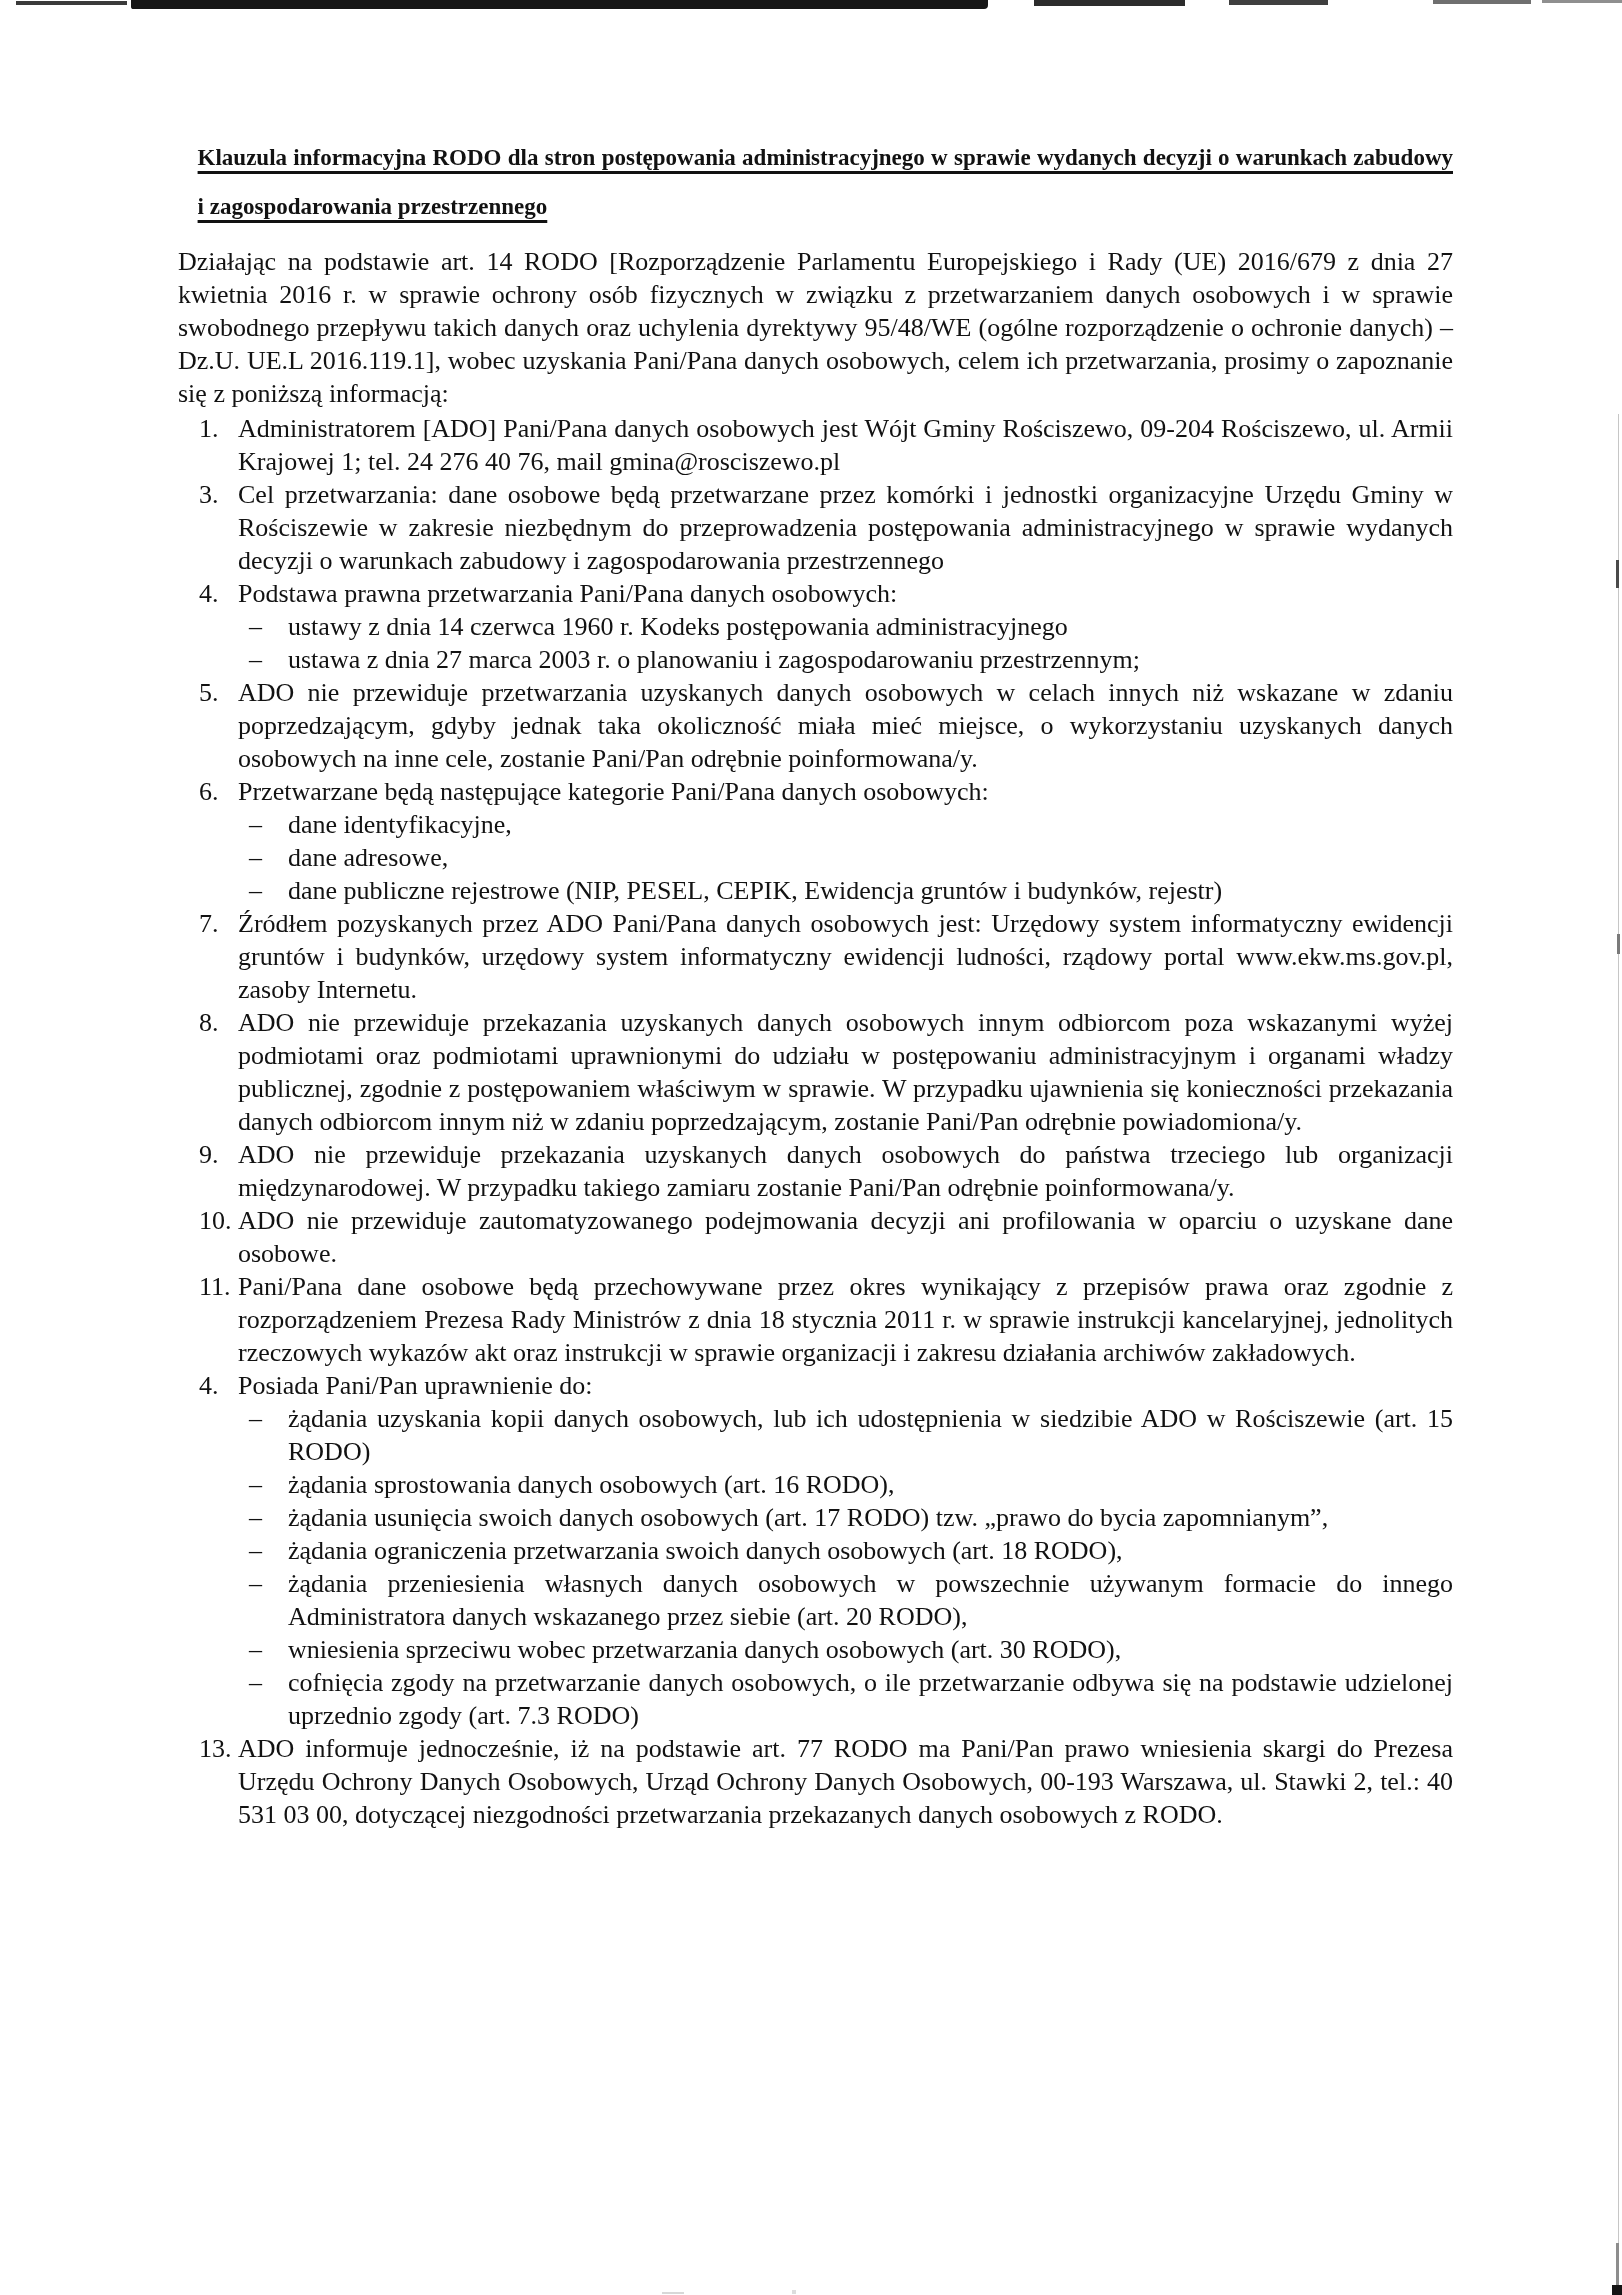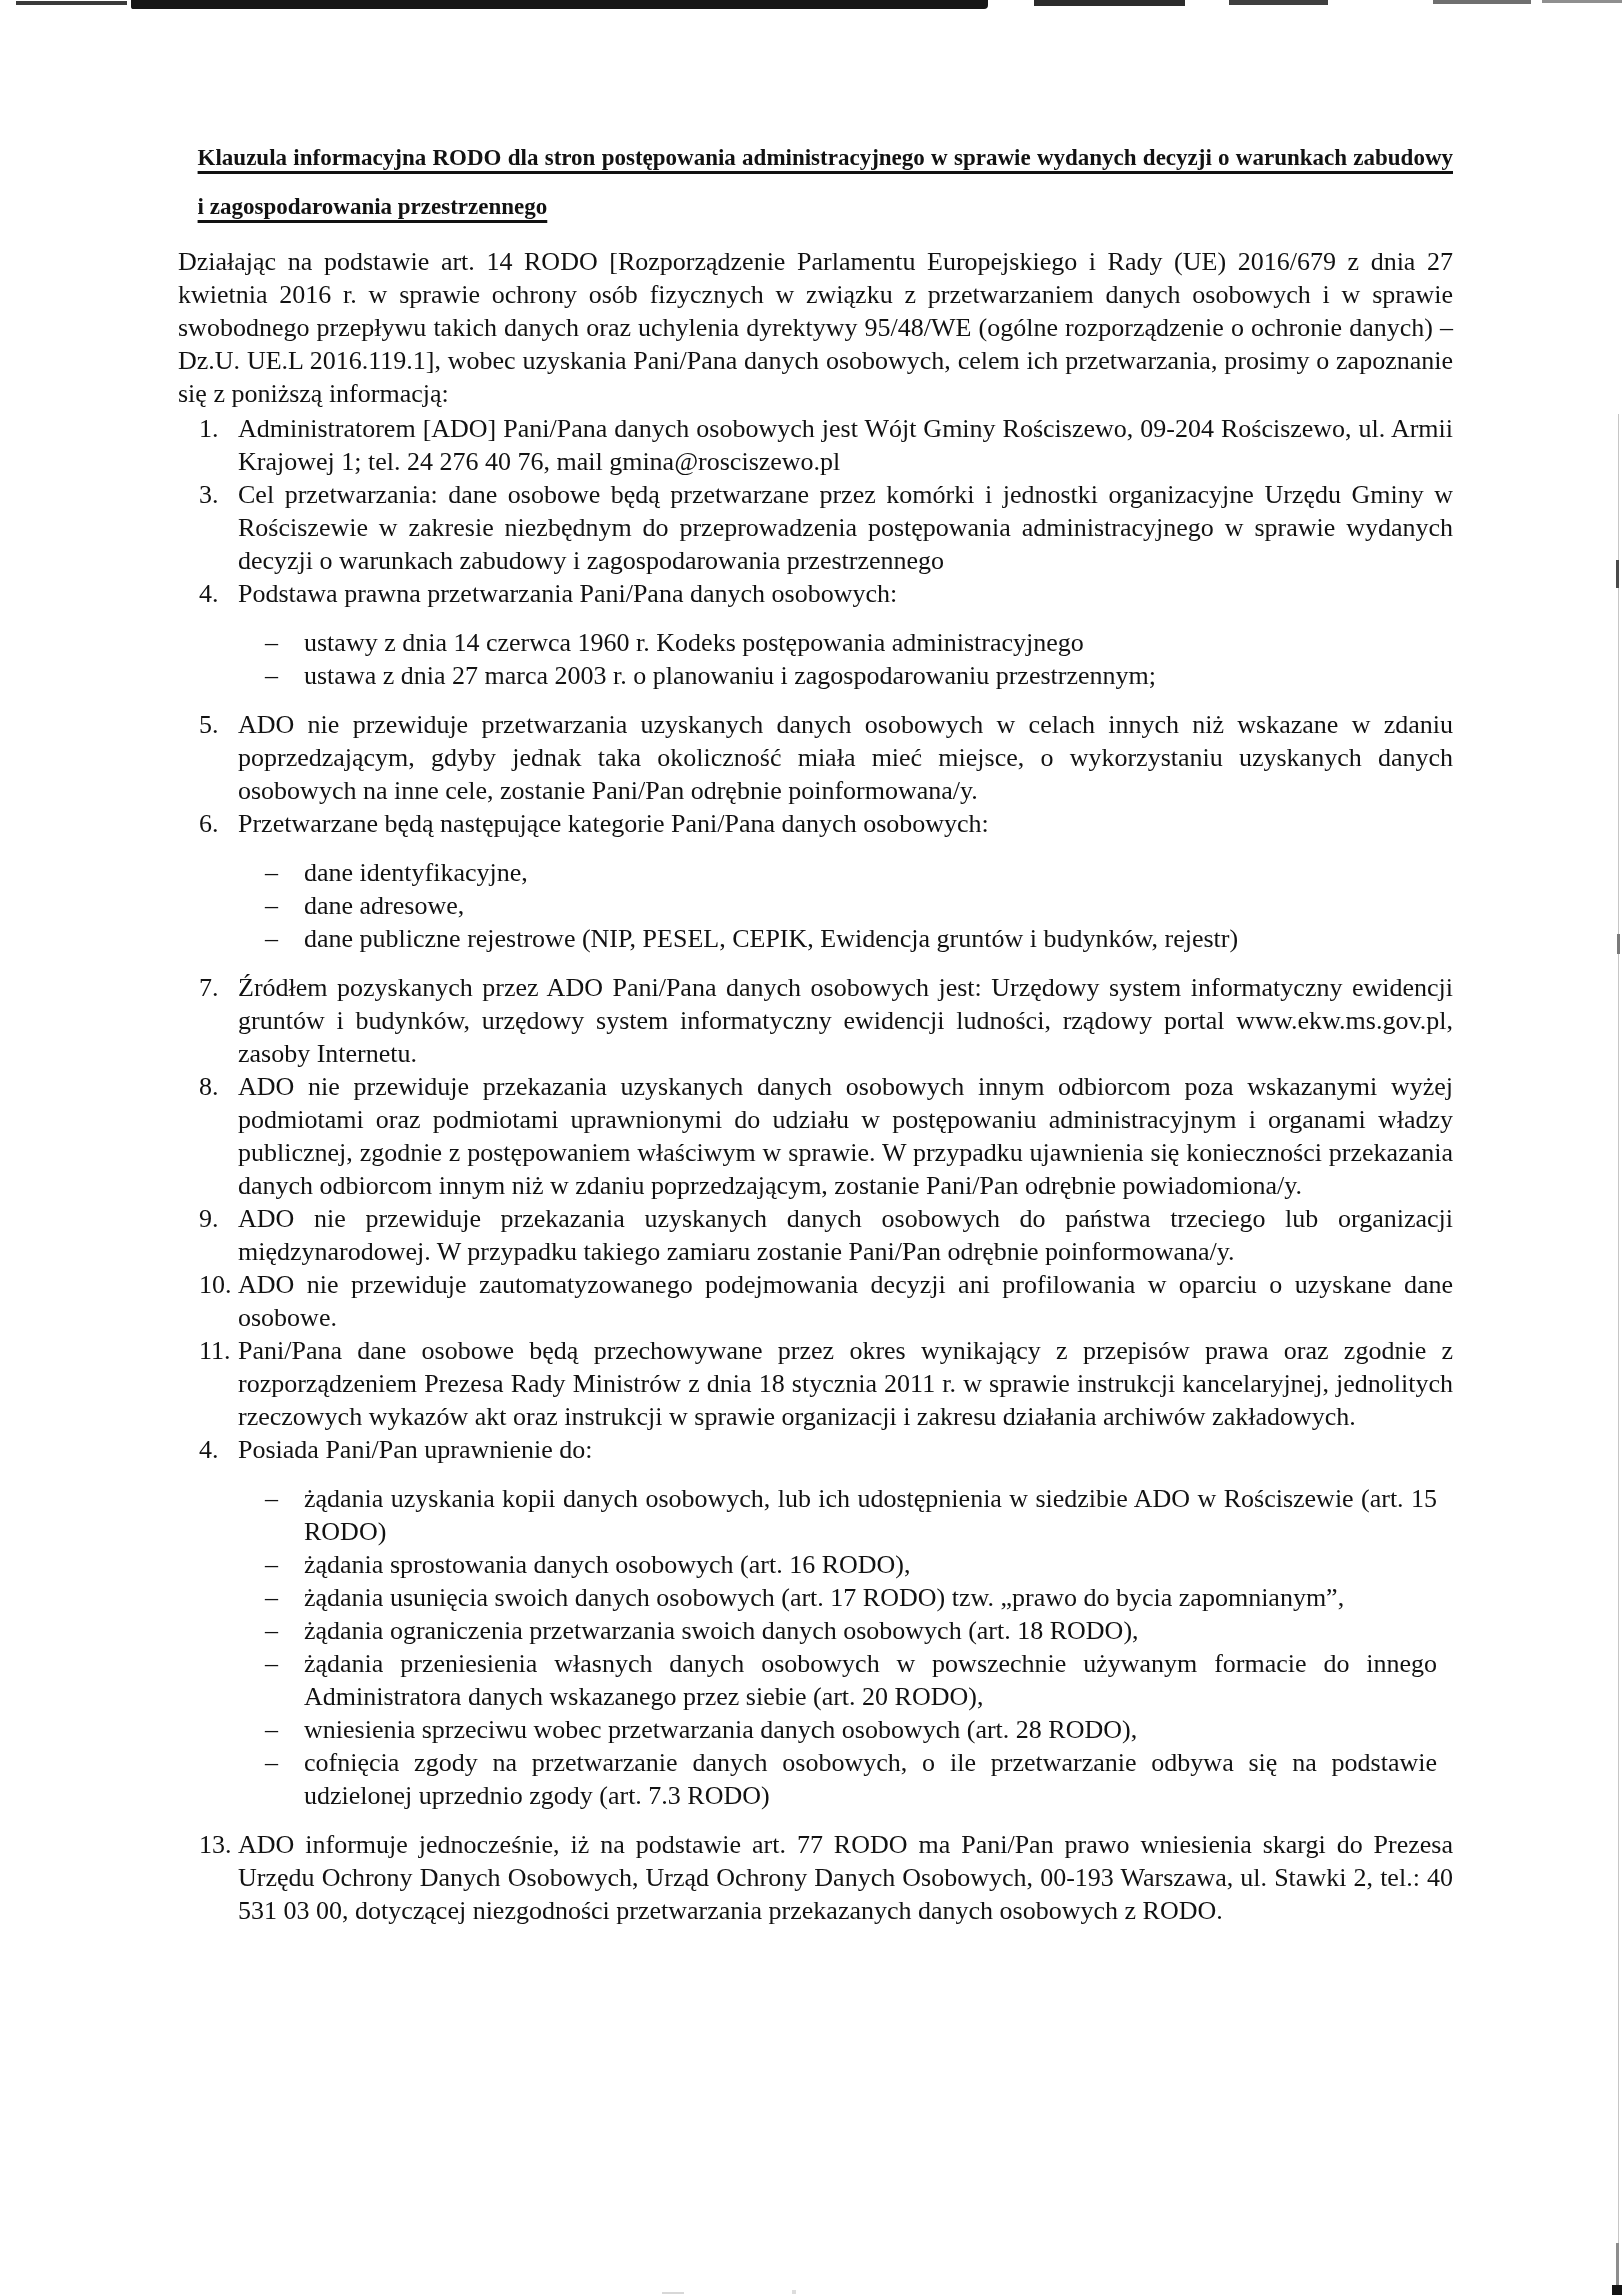--- a/index.html
+++ b/index.html
@@ -48,21 +48,21 @@
   .num {
     display: inline-block;
     min-width: 39px;
     margin-left: -39px;
     white-space: pre;
   }
   .num::after { content: "\00a0"; }
   .b { font-weight: bold; }
   ul.subs {
     list-style: none;
-    margin: 16px;
+    margin: 0;
     padding: 0 0 0 50px;
   }
   ul.subs > li {
     text-align: justify;
   }
   .dash {
     display: inline-block;
     min-width: 39px;
     margin-left: -39px;
     white-space: pre;
@@ -120,19 +120,19 @@
       <li class="item"><span class="num">8.</span><span>ADO nie przewiduje przekazania uzyskanych danych osobowych innym odbiorcom poza wskazanymi wyżej podmiotami oraz podmiotami uprawnionymi do udziału w postępowaniu administracyjnym i organami władzy publicznej, zgodnie z postępowaniem właściwym w sprawie. W przypadku ujawnienia się konieczności przekazania danych odbiorcom innym niż w zdaniu poprzedzającym, zostanie Pani/Pan odrębnie powiadomiona/y.</span></li>
       <li class="item"><span class="num">9.</span><span>ADO nie przewiduje przekazania uzyskanych danych osobowych do państwa trzeciego lub organizacji międzynarodowej. W przypadku takiego zamiaru zostanie Pani/Pan odrębnie poinformowana/y.</span></li>
       <li class="item"><span class="num">10.</span><span>ADO nie przewiduje zautomatyzowanego podejmowania decyzji ani profilowania w oparciu o uzyskane dane osobowe.</span></li>
       <li class="item"><span class="num">11.</span><span>Pani/Pana dane osobowe będą przechowywane przez okres wynikający z przepisów prawa oraz zgodnie z rozporządzeniem Prezesa Rady Ministrów z dnia 18 stycznia 2011 r. w sprawie instrukcji kancelaryjnej, jednolitych rzeczowych wykazów akt oraz instrukcji w sprawie organizacji i zakresu działania archiwów zakładowych.</span></li>
       <li class="item"><span class="num">4.</span><span>Posiada Pani/Pan uprawnienie do:</span><ul class="subs">
           <li><span class="dash">–</span><span>żądania uzyskania kopii danych osobowych, lub ich udostępnienia w siedzibie ADO w Rościszewie (art. 15 RODO)</span></li>
           <li><span class="dash">–</span><span>żądania sprostowania danych osobowych (art. 16 RODO),</span></li>
           <li><span class="dash">–</span><span>żądania usunięcia swoich danych osobowych (art. 17 RODO) tzw. „prawo do bycia zapomnianym”,</span></li>
           <li><span class="dash">–</span><span>żądania ograniczenia przetwarzania swoich danych osobowych (art. 18 RODO),</span></li>
           <li><span class="dash">–</span><span>żądania przeniesienia własnych danych osobowych w powszechnie używanym formacie do innego Administratora danych wskazanego przez siebie (art. 20 RODO),</span></li>
-          <li><span class="dash">–</span><span>wniesienia sprzeciwu wobec przetwarzania danych osobowych (art. 28 RODO),</span></li>
+          <li><span class="dash">–</span><span>wniesienia sprzeciwu wobec przetwarzania danych osobowych (art. 30 RODO),</span></li>
           <li><span class="dash">–</span><span>cofnięcia zgody na przetwarzanie danych osobowych, o ile przetwarzanie odbywa się na podstawie udzielonej uprzednio zgody (art. 7.3 RODO)</span></li>
         </ul></li>
       <li class="item"><span class="num">13.</span><span>ADO informuje jednocześnie, iż na podstawie art. 77 RODO ma Pani/Pan prawo wniesienia skargi do Prezesa Urzędu Ochrony Danych Osobowych, Urząd Ochrony Danych Osobowych, 00-193 Warszawa, ul. Stawki 2, tel.: 40 531 03 00, dotyczącej niezgodności przetwarzania przekazanych danych osobowych z RODO.</span></li>
     </ol>
 </div>
 
 
 </body></html>

